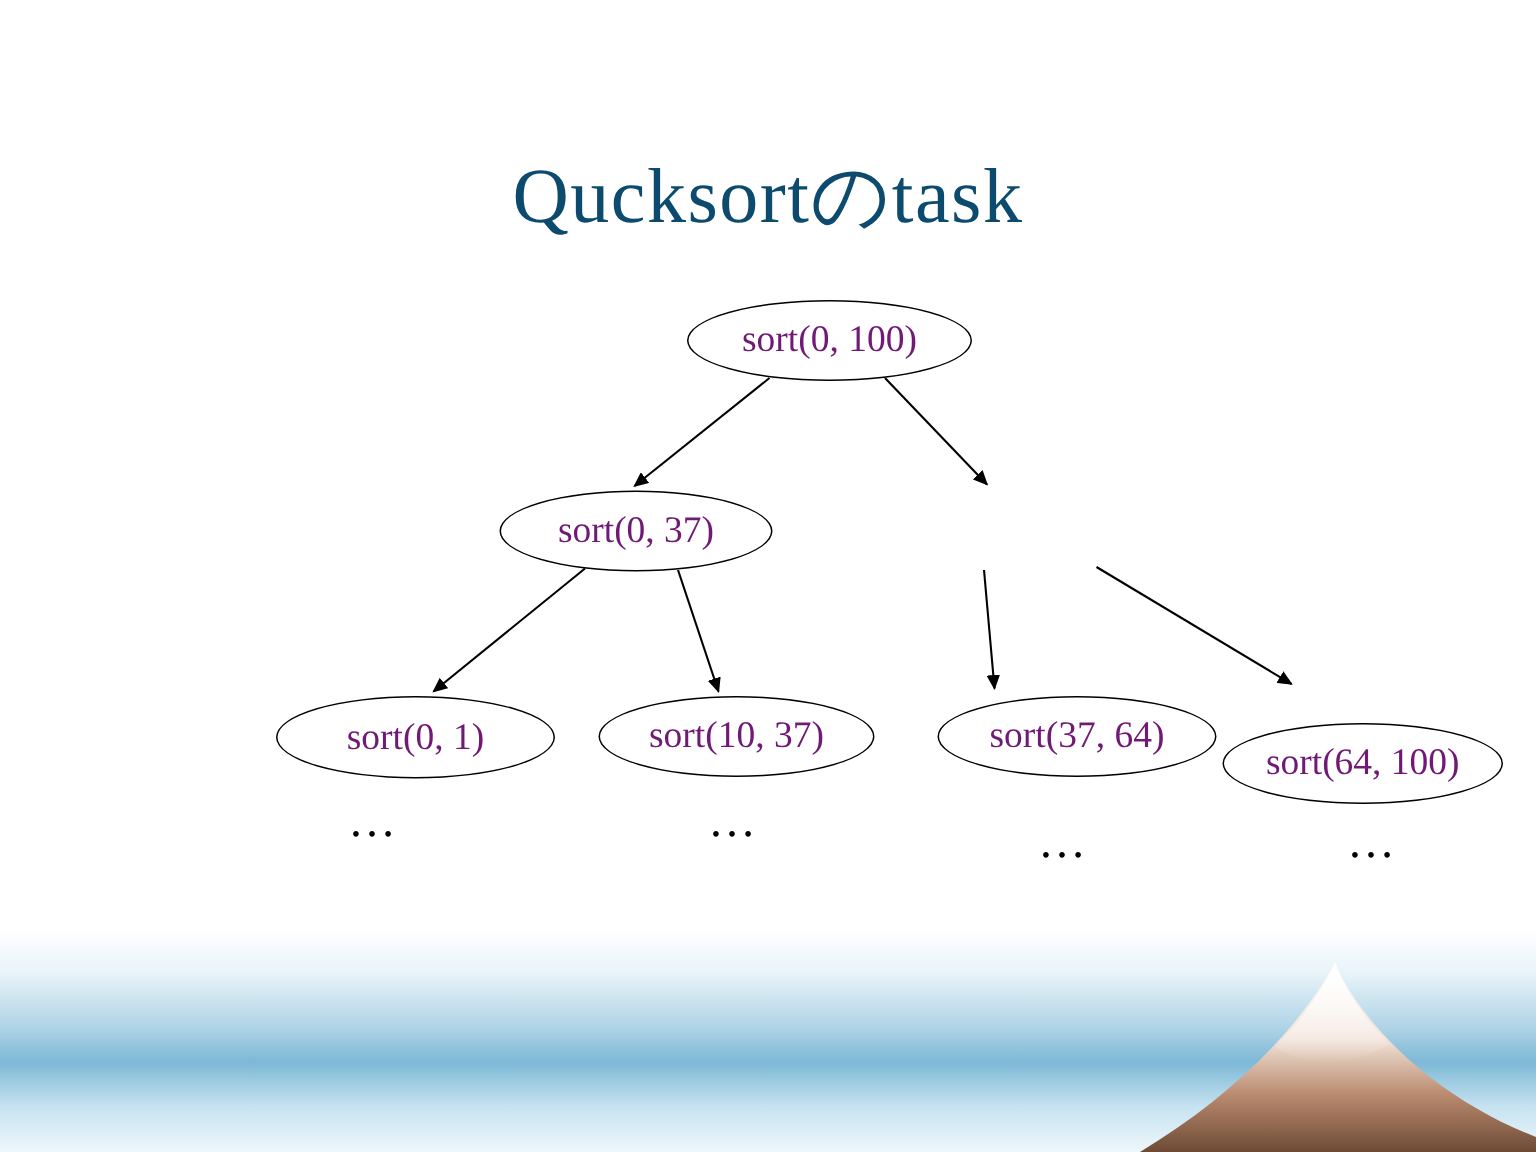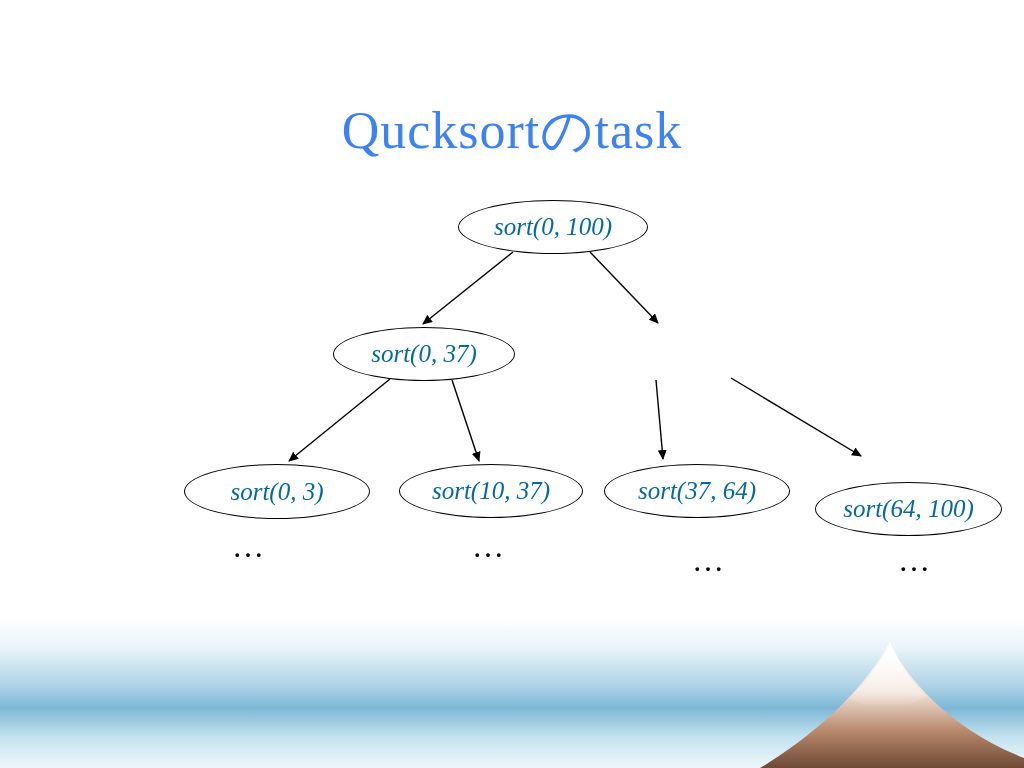--- a/index.html
+++ b/index.html
@@ -10,44 +10,43 @@
     overflow:hidden;
     font-family:"Liberation Serif", serif;
   }
   .title{
     position:absolute;
     top:96px;left:0;width:100%;
     margin:0;
     text-align:center;
     font-size:52px;
     font-weight:400;
-    color:#3b82f6;
+    color:#0c4a6e;
     letter-spacing:1px;
   }
   .node{
     position:absolute;
     border:1.4px solid #000;
     border-radius:50%;
     background:#ffffff;
     display:flex;
     align-items:center;
     justify-content:center;
     font-size:25px;
-    color:#0369a1;
+    color:#701a75;
     z-index:3;
     box-sizing:border-box;
     white-space:nowrap;
-    font-style:italic;
   }
   .node-root   {left:458px;top:200px;width:190px;height:54px;}
   .node-l2-0   {left:333px;top:327px;width:182px;height:54px;}
   .node-l2-1   {left:572px;top:326px;width:193px;height:55px;}
   .node-l3-0   {left:184px;top:464px;width:186px;height:55px;}
   .node-l3-1   {left:399px;top:464px;width:184px;height:54px;}
-  .node-l3-2   {left:604px;top:464px;width:186px;height:54px;}
+  .node-l3-2   {left:625px;top:464px;width:186px;height:54px;}
   .node-l3-3   {left:815px;top:482px;width:187px;height:54px;}
   .ellipsis{
     position:absolute;
     font-size:32px;
     color:#000;
     z-index:3;
     letter-spacing:4px;
   }
   .ell-0{left:232px;top:528px;}
   .ell-1{left:472px;top:528px;}
@@ -96,21 +95,21 @@
     <line x1="513" y1="252" x2="423" y2="324" stroke="#000" stroke-width="1.4" marker-end="url(#arrow)"></line>
     <line x1="590" y1="252" x2="658" y2="323" stroke="#000" stroke-width="1.4" marker-end="url(#arrow)"></line>
     <line x1="390" y1="379" x2="289" y2="461" stroke="#000" stroke-width="1.4" marker-end="url(#arrow)"></line>
     <line x1="452" y1="380" x2="479" y2="461" stroke="#000" stroke-width="1.4" marker-end="url(#arrow)"></line>
     <line x1="656" y1="380" x2="663" y2="459" stroke="#000" stroke-width="1.4" marker-end="url(#arrow)"></line>
     <line x1="731" y1="378" x2="861" y2="456" stroke="#000" stroke-width="1.4" marker-end="url(#arrow)"></line>
   </svg>
 
   <div class="node node-root">sort(0, 100)</div>
   <div class="node node-l2-0">sort(0, 37)</div>
-  <div class="node node-l3-0">sort(0, 3)</div>
+  <div class="node node-l3-0">sort(0, 1)</div>
   <div class="node node-l3-1">sort(10, 37)</div>
   <div class="node node-l3-2">sort(37, 64)</div>
   <div class="node node-l3-3">sort(64, 100)</div>
 
   <div class="ellipsis ell-0">…</div>
   <div class="ellipsis ell-1">…</div>
   <div class="ellipsis ell-2">…</div>
   <div class="ellipsis ell-3">…</div>
 
   <div class="wave"></div>

